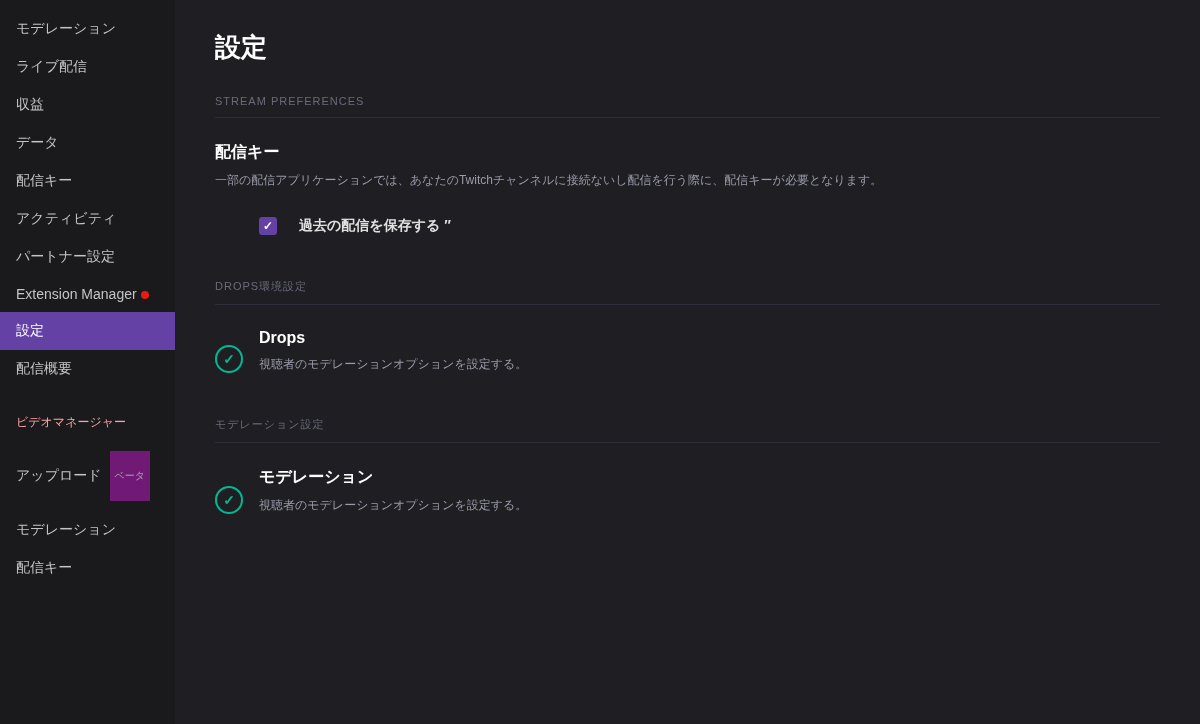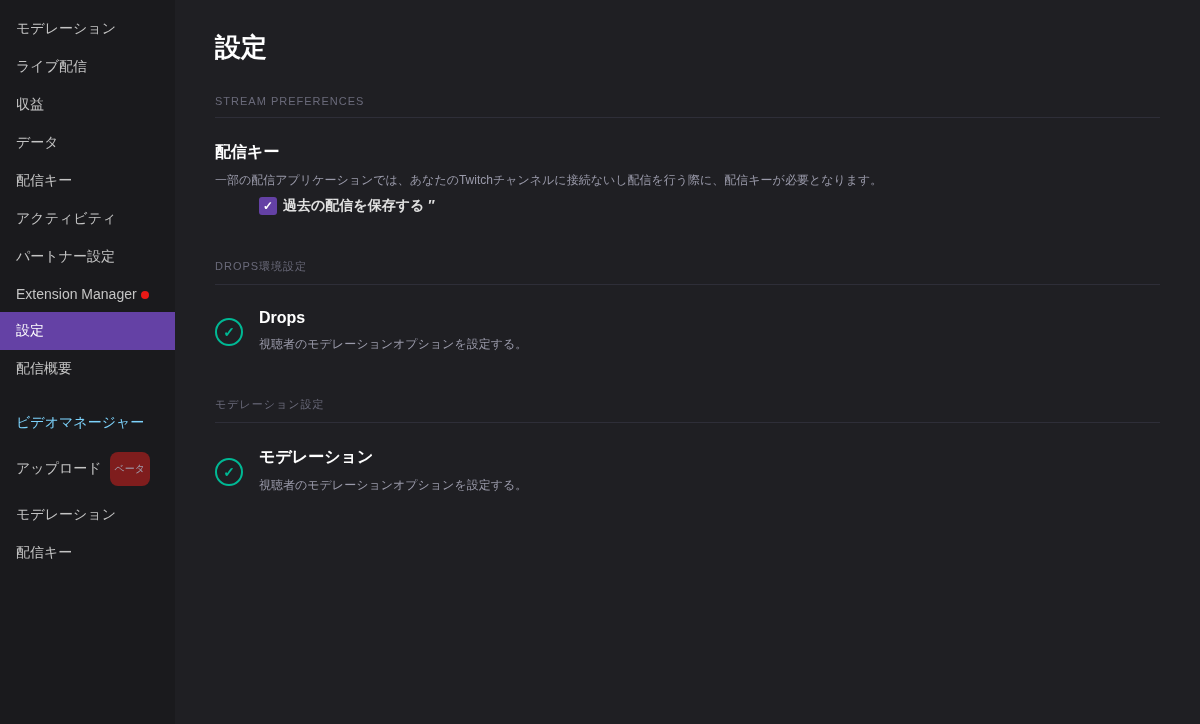--- a/index.html
+++ b/index.html
@@ -41,25 +41,25 @@
       display: inline-block;
       width: 8px;
       height: 8px;
       background-color: #e91916;
       border-radius: 50%;
       margin-left: 4px;
       vertical-align: middle;
     }
     .beta-badge {
       display: inline-block;
-      background-color: #7f1d1d;
+      background-color: #701a75;
       color: #a0a0b0;
       font-size: 10px;
-      padding: 10px 5px;
-      border-radius: 8px;
+      padding: 18px 5px;
+      border-radius: 0;
       margin-left: 4px;
       vertical-align: middle;
     }
 
     
     .main-content {
       flex: 1;
       background-color: #1f1f23;
       padding: 30px 40px;
       overflow-y: auto;
@@ -98,22 +98,22 @@
       font-size: 12px;
       color: #9a9aaa;
       line-height: 1.5;
       max-width: 760px;
     }
 
     
     .checkbox-row {
       display: flex;
       align-items: center;
-      margin-top: 8px;
-      gap: 6px;
+      margin-top: 28px;
+      gap: 22px;
       padding-left: 44px;
     }
     .checkbox-custom {
       width: 18px;
       height: 18px;
       background-color: #6441a5;
       border: none;
       border-radius: 3px;
       display: flex;
       align-items: center;
@@ -129,21 +129,21 @@
     }
     .checkbox-label {
       font-size: 14px;
       color: #e0e0e0;
       font-weight: 600;
     }
 
     
     .setting-with-icon {
       display: flex;
-      align-items: center;
+      align-items: flex-end;
       padding: 24px 0;
       border-bottom: 1px solid #2e2e38;
       gap: 16px;
     }
     .setting-with-icon:last-child {
       border-bottom: none;
     }
     .circle-check-icon {
       width: 28px;
       height: 28px;
@@ -183,21 +183,21 @@
   <a class="sidebar-item">配信キー</a>
   <a class="sidebar-item">アクティビティ</a>
   <a class="sidebar-item">パートナー設定</a>
   <a class="sidebar-item extension-manager">
     <span>Extension Manager</span><span class="badge-dot"></span>
   </a>
   <a class="sidebar-item active">設定</a>
   <a class="sidebar-item">配信概要</a>
 
   <div style="height:16px;"></div>
-  <div class="sidebar-item" style="font-size:14px; color:#7dd3fc; cursor:default;">
+  <div class="sidebar-item" style="font-size:12px; color:#fca5a5; cursor:default;">
     <span>ビデオマネージャー</span>
   </div>
   <a class="sidebar-item">
     <span>アップロード</span>
     <span class="beta-badge">ベータ</span>
   </a>
   <a class="sidebar-item">モデレーション</a>
   <a class="sidebar-item">配信キー</a>
 </nav>
 

